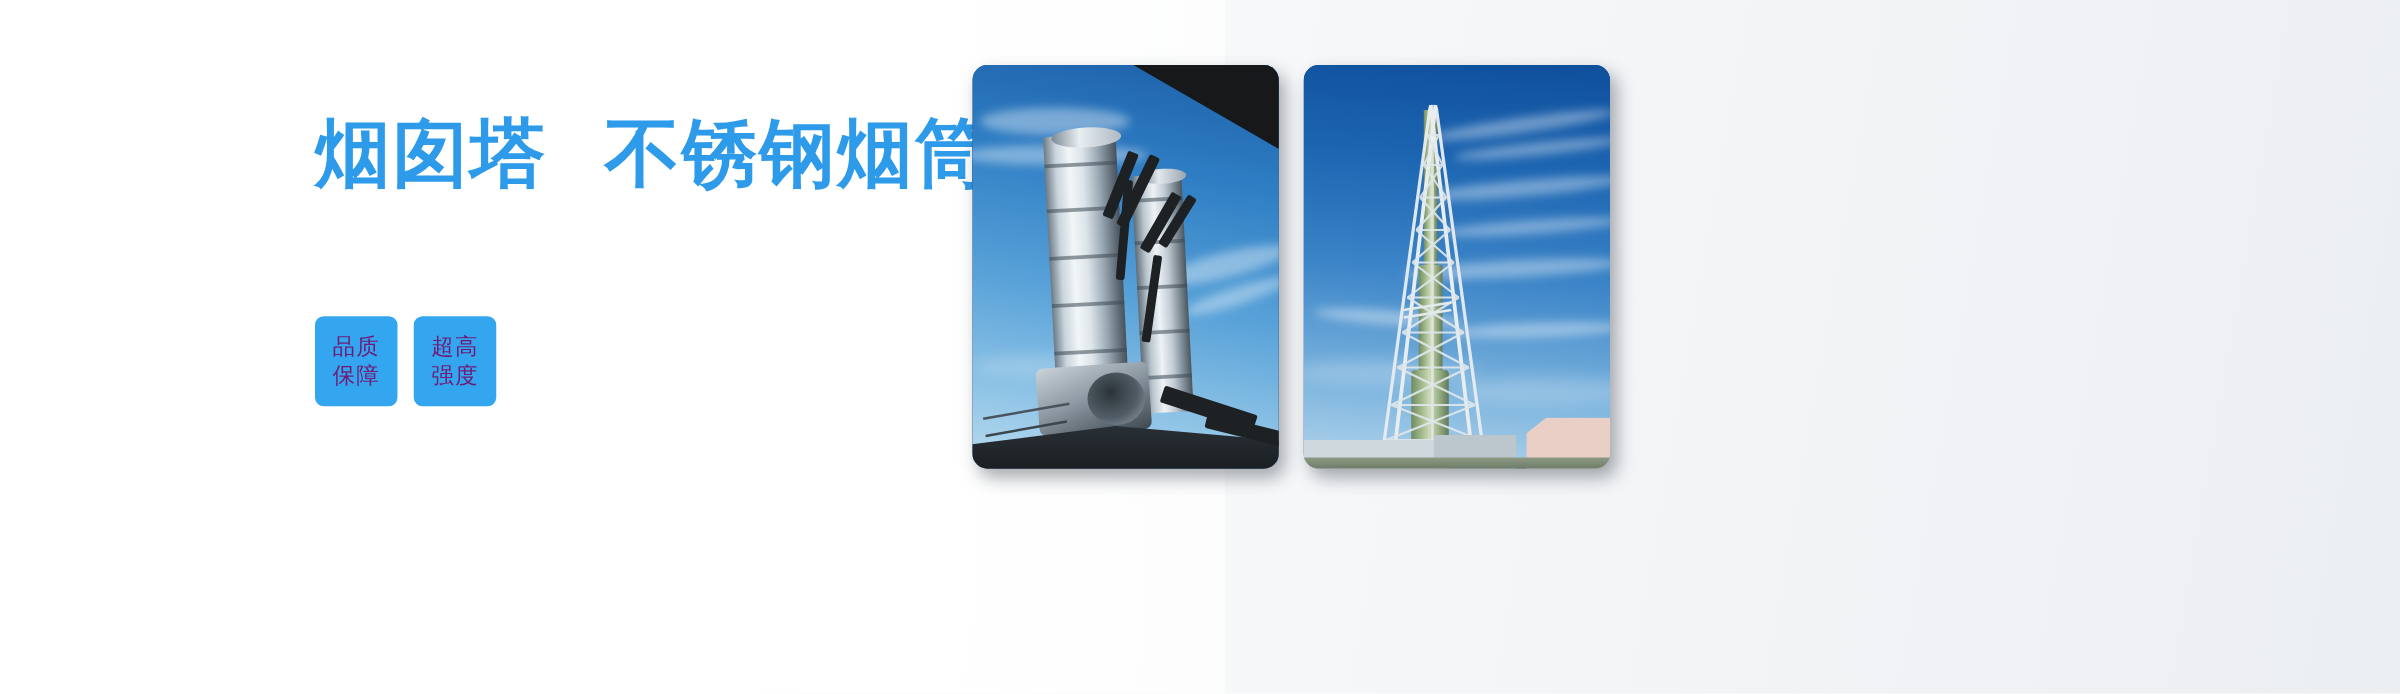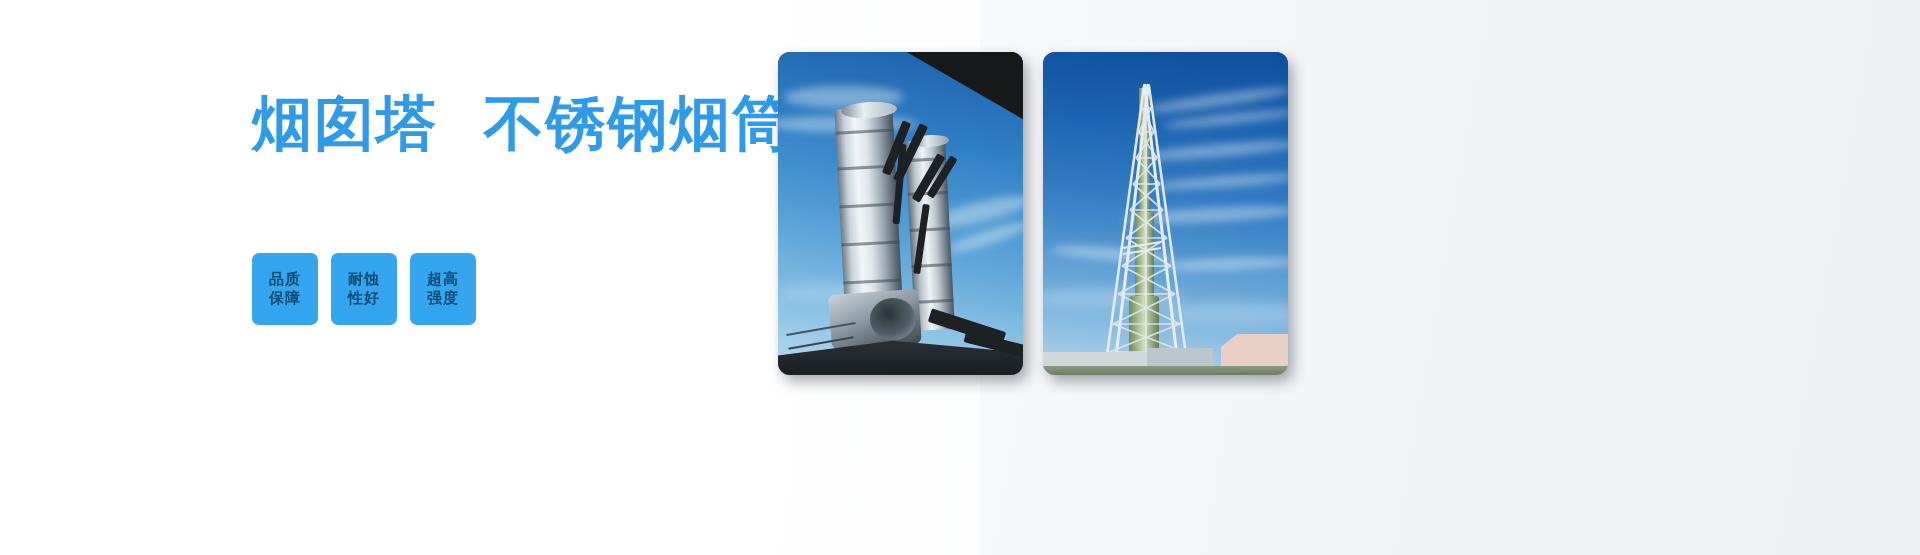--- a/index.html
+++ b/index.html
@@ -95,23 +95,23 @@
     border-radius: 7px;
     background: #34a6ef;
     display: flex;
     flex-direction: column;
     align-items: center;
     justify-content: center;
     box-sizing: border-box;
   }
   .badge-line {
     font-family: "DejaVu Sans", "Liberation Sans", sans-serif;
-    font-size: 15px;
-    font-weight: bold;
-    color: #0c4a6e;
+    font-size: 18px;
+    font-weight: normal;
+    color: #701a75;
     line-height: 1.28;
     letter-spacing: 1px;
     white-space: nowrap;
   }
 
   
   .photos {
     position: absolute;
     left: 778px;
     top: 52px;
@@ -244,24 +244,20 @@
 
   <div class="content">
 
     <div class="headline">烟囱塔  不锈钢烟筒</div>
 
 
     <div class="badges">
       <div class="badge">
         <span class="badge-line">品质</span>
         <span class="badge-line">保障</span>
-      </div>
-      <div class="badge">
-        <span class="badge-line">耐蚀</span>
-        <span class="badge-line">性好</span>
       </div>
       <div class="badge">
         <span class="badge-line">超高</span>
         <span class="badge-line">强度</span>
       </div>
     </div>
   </div>
 
   <div class="photos">
 

